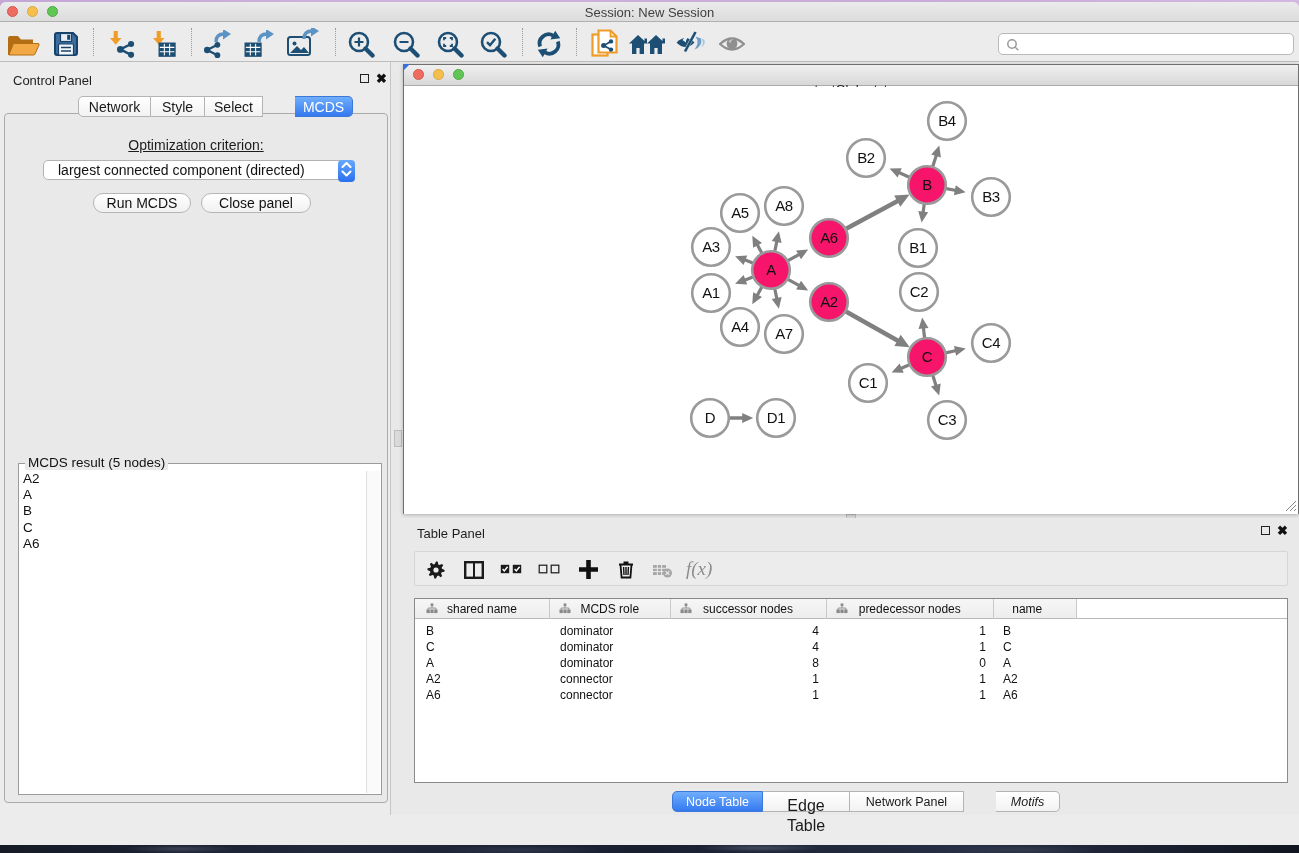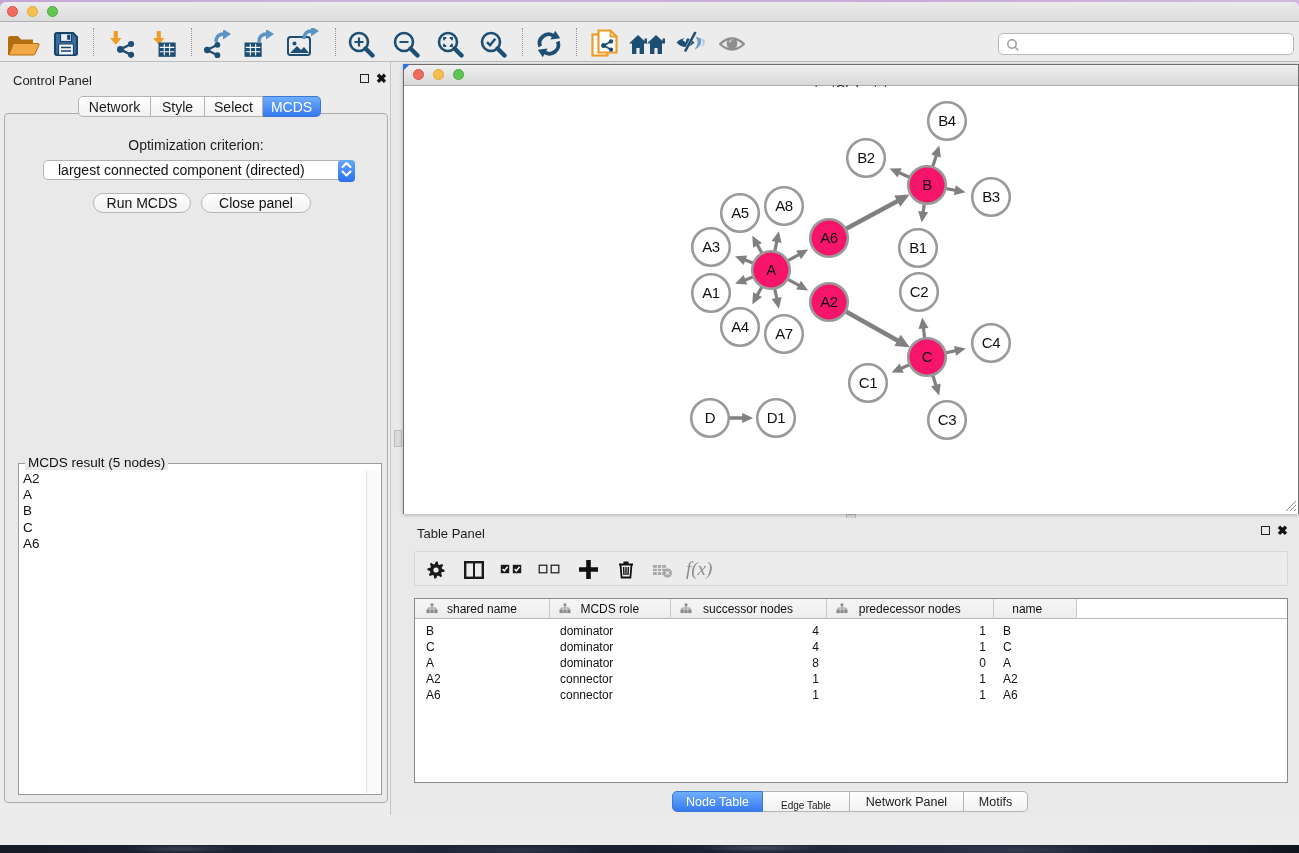--- a/index.html
+++ b/index.html
@@ -23,24 +23,24 @@
 
 #mainarea { position:absolute; left:0; top:60px; width:1299px; height:753px; background:#e9e9e9; }
 
 #cpanel { position:absolute; left:0; top:0; width:391px; height:753px; background:#ececec; border-right:1px solid #c6c6c6; }
 #cpanel .ptitle { position:absolute; left:13px; top:11px; font-size:13px; color:#1e1e1e; }
 .wbtn-sq { position:absolute; width:9px; height:9px; border:1.5px solid #222; }
 .wbtn-x { position:absolute; font-size:13px; font-weight:bold; color:#111; line-height:10px; }
 #cpanel .tabs { position:absolute; left:78px; top:34px; height:21px; display:flex; z-index:3; }
 .jtab { height:21px; border:1px solid #b4b4b4; border-left:none; background:linear-gradient(#ffffff,#f2f2f2); font-size:14px; color:#1a1a1a; text-align:center; line-height:20px; padding:0 14px; }
 .jtab.first { border-left:1px solid #b4b4b4; border-radius:5px 0 0 5px; }
-.jtab.last { border-radius:0 5px 5px 0; }
+.jtab.last { border-radius:0 5px 5px 0;margin-left:32px; }
 .jtab.sel { background:linear-gradient(#6faefc,#3579f0); color:#ffffff; border-color:#3b78d8; }
 #tabcontent { position:absolute; left:4px; top:51px; width:384px; height:690px; border:1px solid #ababab; border-radius:4px; background:#e9e9e9; }
-#optlabel { position:absolute; left:0; width:100%; top:23px; text-align:center; font-size:14px; color:#1c1c1c; }
+#optlabel { position:absolute; left:0; width:100%; top:23px; text-align:center; font-size:14px; color:#1c1c1c;text-decoration:underline; }
 #dropdown { position:absolute; left:38px; top:46px; width:312px; height:19.5px; background:#ffffff; border:1px solid #b3b3b3; border-radius:5px; }
 #dropdown .dtext { position:absolute; left:14px; top:1px; font-size:14px; color:#111; }
 #dropdown .stepper { position:absolute; right:-1px; top:-1px; width:17px; height:21.5px; background:linear-gradient(#66a8fc,#2a70ee); border-radius:4px; }
 .btn { position:absolute; height:20px; background:linear-gradient(#ffffff,#f1f1f1); border:1px solid #b6b6b6; border-radius:10px; font-size:14px; color:#111; text-align:center; line-height:18px; }
 #fieldset { position:absolute; left:13px; top:349px; width:364px; height:332px; border:1px solid #9b9b9b; background:#ffffff; }
 #fieldset .legend { position:absolute; left:6px; top:-9px; background:#e9e9e9; padding:0 3px; font-size:13.5px; color:#111; }
 #fieldset .list { position:absolute; left:1px; top:7px; right:15px; bottom:1px; font-size:13.5px; color:#111; line-height:16.2px; padding-left:3px; }
 #fieldset .scrolltrack { position:absolute; right:1px; top:7px; width:14px; bottom:1px; background:#fafafa; border-left:1px solid #e0e0e0; }
 
 #netwin { position:absolute; left:403px; top:2px; width:896px; height:450px; background:#ffffff; border:1px solid #6f6f6f; box-shadow:0 1px 4px rgba(0,0,0,0.25); }
@@ -73,20 +73,21 @@
 </style>
 </head>
 <body>
 <div id="wall-top"></div>
 <div id="wall-bottom"></div>
 <div id="appwin">
   <div id="titlebar">
     <div class="tl t1"></div>
       <div class="tl t2"></div>
       <div class="tl t3"></div>
+    <div class="title">Session: New Session</div>
   </div>
   <div id="toolbar">
     <div class="tsep" style="left:93px;"></div>
       <div class="tsep" style="left:191px;"></div>
       <div class="tsep" style="left:335px;"></div>
       <div class="tsep" style="left:522px;"></div>
       <div class="tsep" style="left:576px;"></div>
       <svg class="ticon" style="left:6px; top:9px;" width="34" height="28" viewBox="0 0 34 28">
         <path d="M2 7 Q2 5 4 5 L12 5 L15 8.5 L27 8.5 L27 24 L2 24 Z" fill="#b36d12"></path>
         <path d="M8.5 12.5 L32 12.5 Q33.5 12.5 33 14 L29 23 Q28.6 24 27.4 24 L3 24 Q2.9 24 3 23.7 L7 13.6 Q7.4 12.5 8.5 12.5 Z" fill="#f2a844" stroke="#b36d12" stroke-width="1"></path>
@@ -484,19 +485,19 @@
           <div class="trow" style="top:88.0px;">
             <div class="tcell" style="left:11px;">A6</div>
             <div class="tcell" style="left:145px;">connector</div>
             <div class="tcell tnum" style="left:255px; width:149px;">1</div>
             <div class="tcell tnum" style="left:411px; width:160px;">1</div>
             <div class="tcell" style="left:588px;">A6</div>
           </div>
       </div>
       <div id="bottomtabs">
         <div class="jtab sel first" style="font-size:12.5px; width:91px; padding:0;">Node Table</div>
-        <div class="jtab" style="font-size:10px; width:87px; padding:4px;">Edge Table</div>
+        <div class="jtab" style="font-size:16px; width:87px; padding:4px;">Edge Table</div>
         <div class="jtab" style="font-size:12.5px; width:114px; padding:0;">Network Panel</div>
-        <div class="jtab last" style="font-size:12.5px; width:64px; padding:0;">Motifs</div>
+        <div class="jtab last" style="font-size:12.5px; width:64px; padding:0;font-style:italic;">Motifs</div>
       </div>
     </div>
   </div>
 </div>
 
 </body></html>

